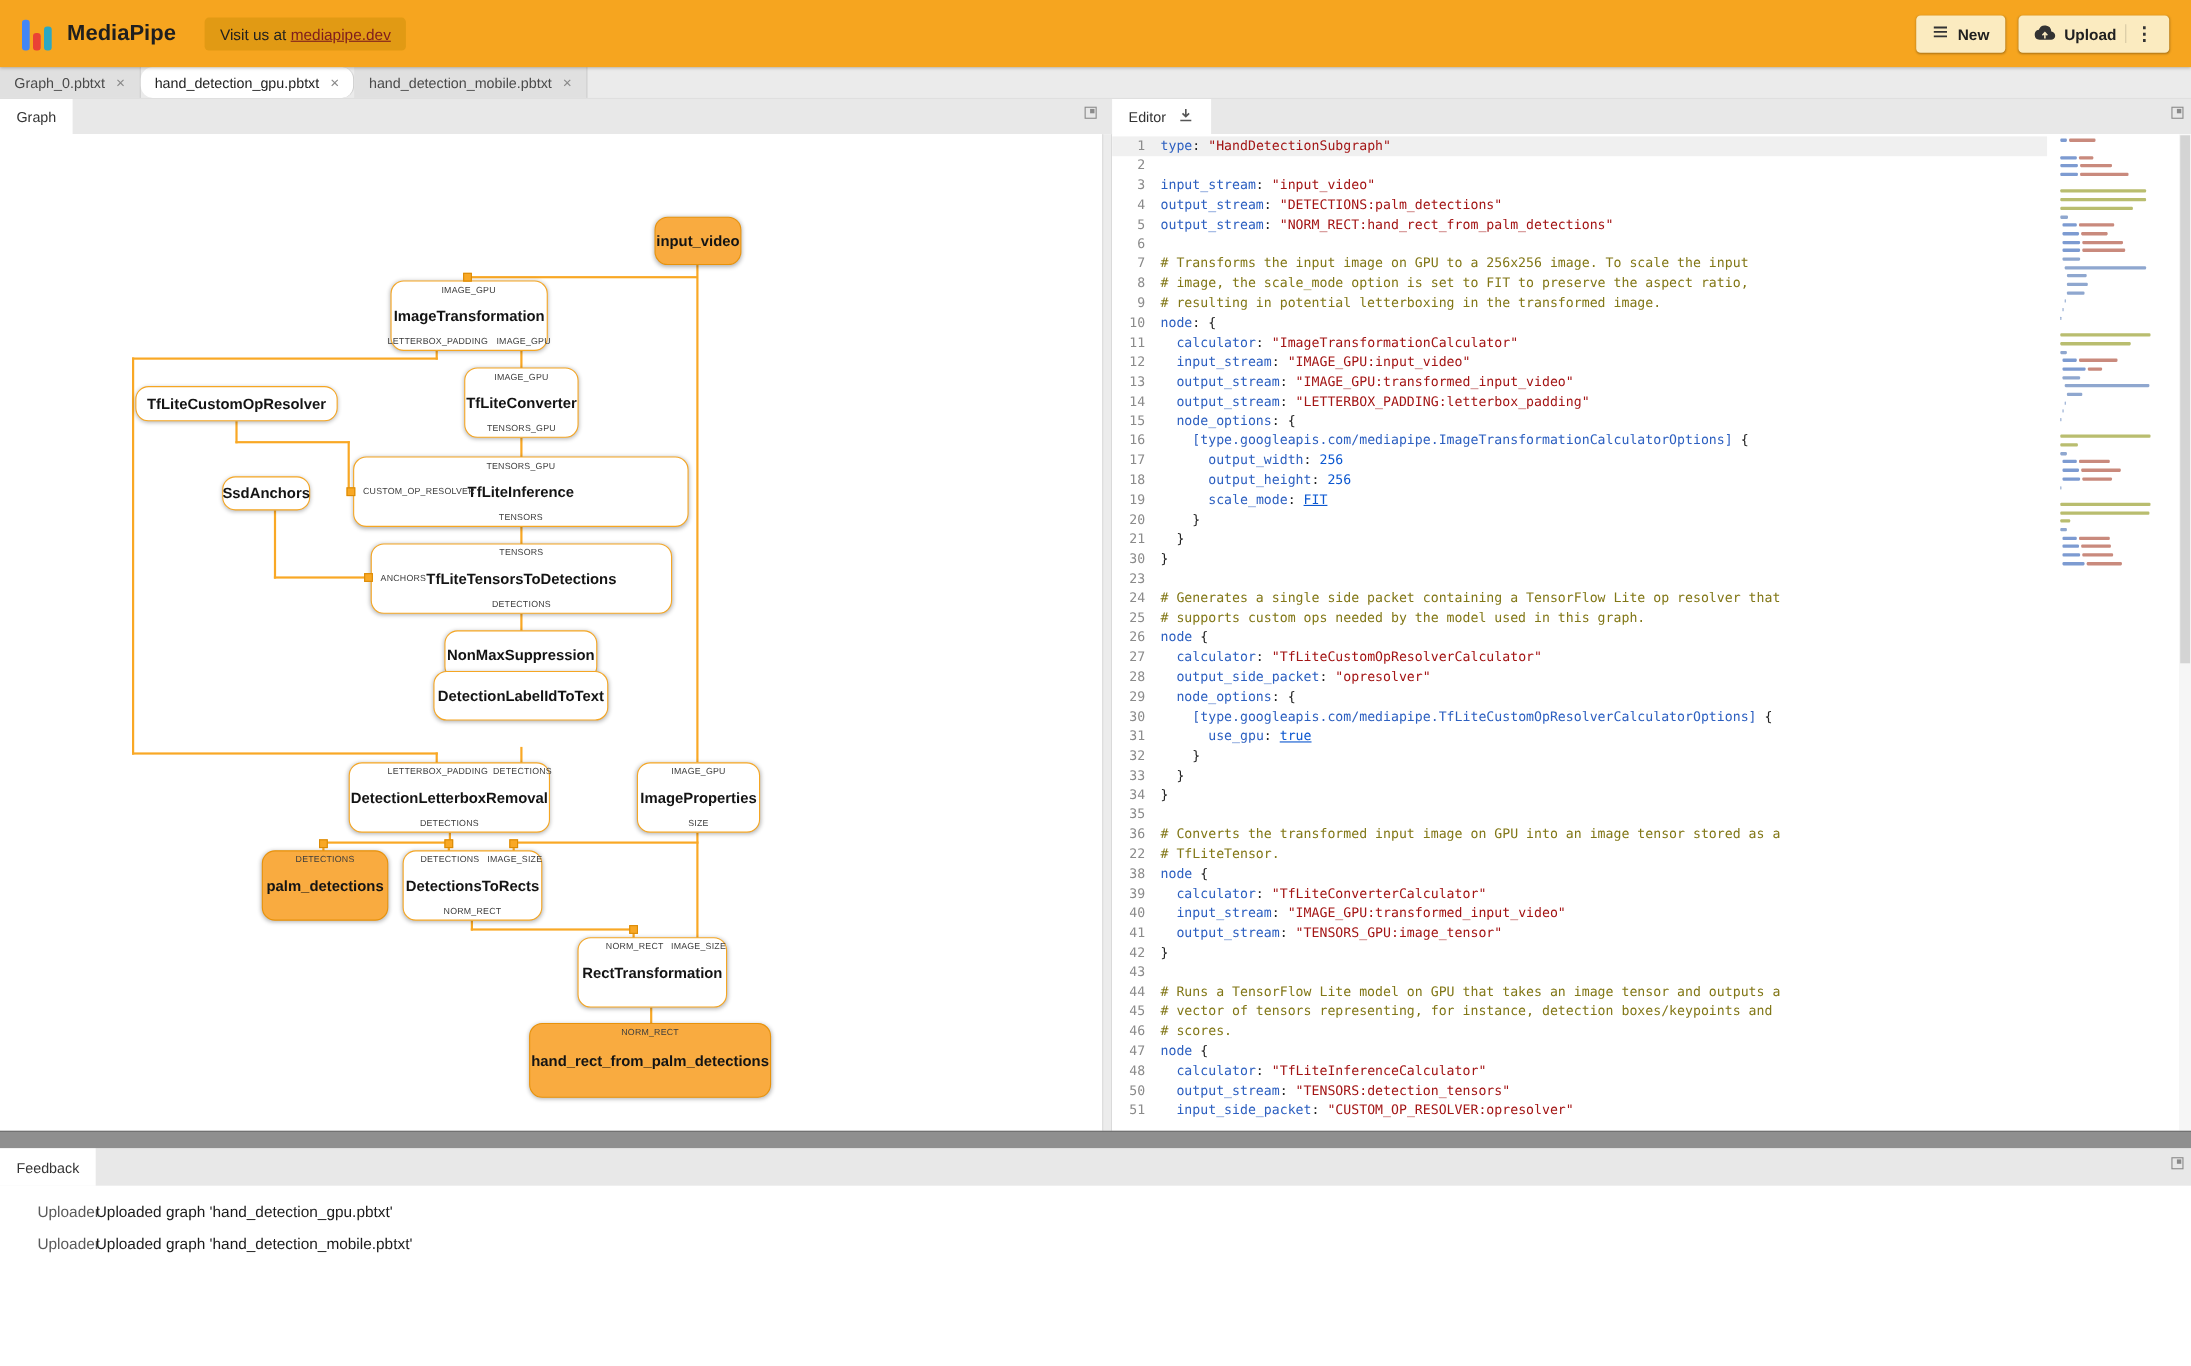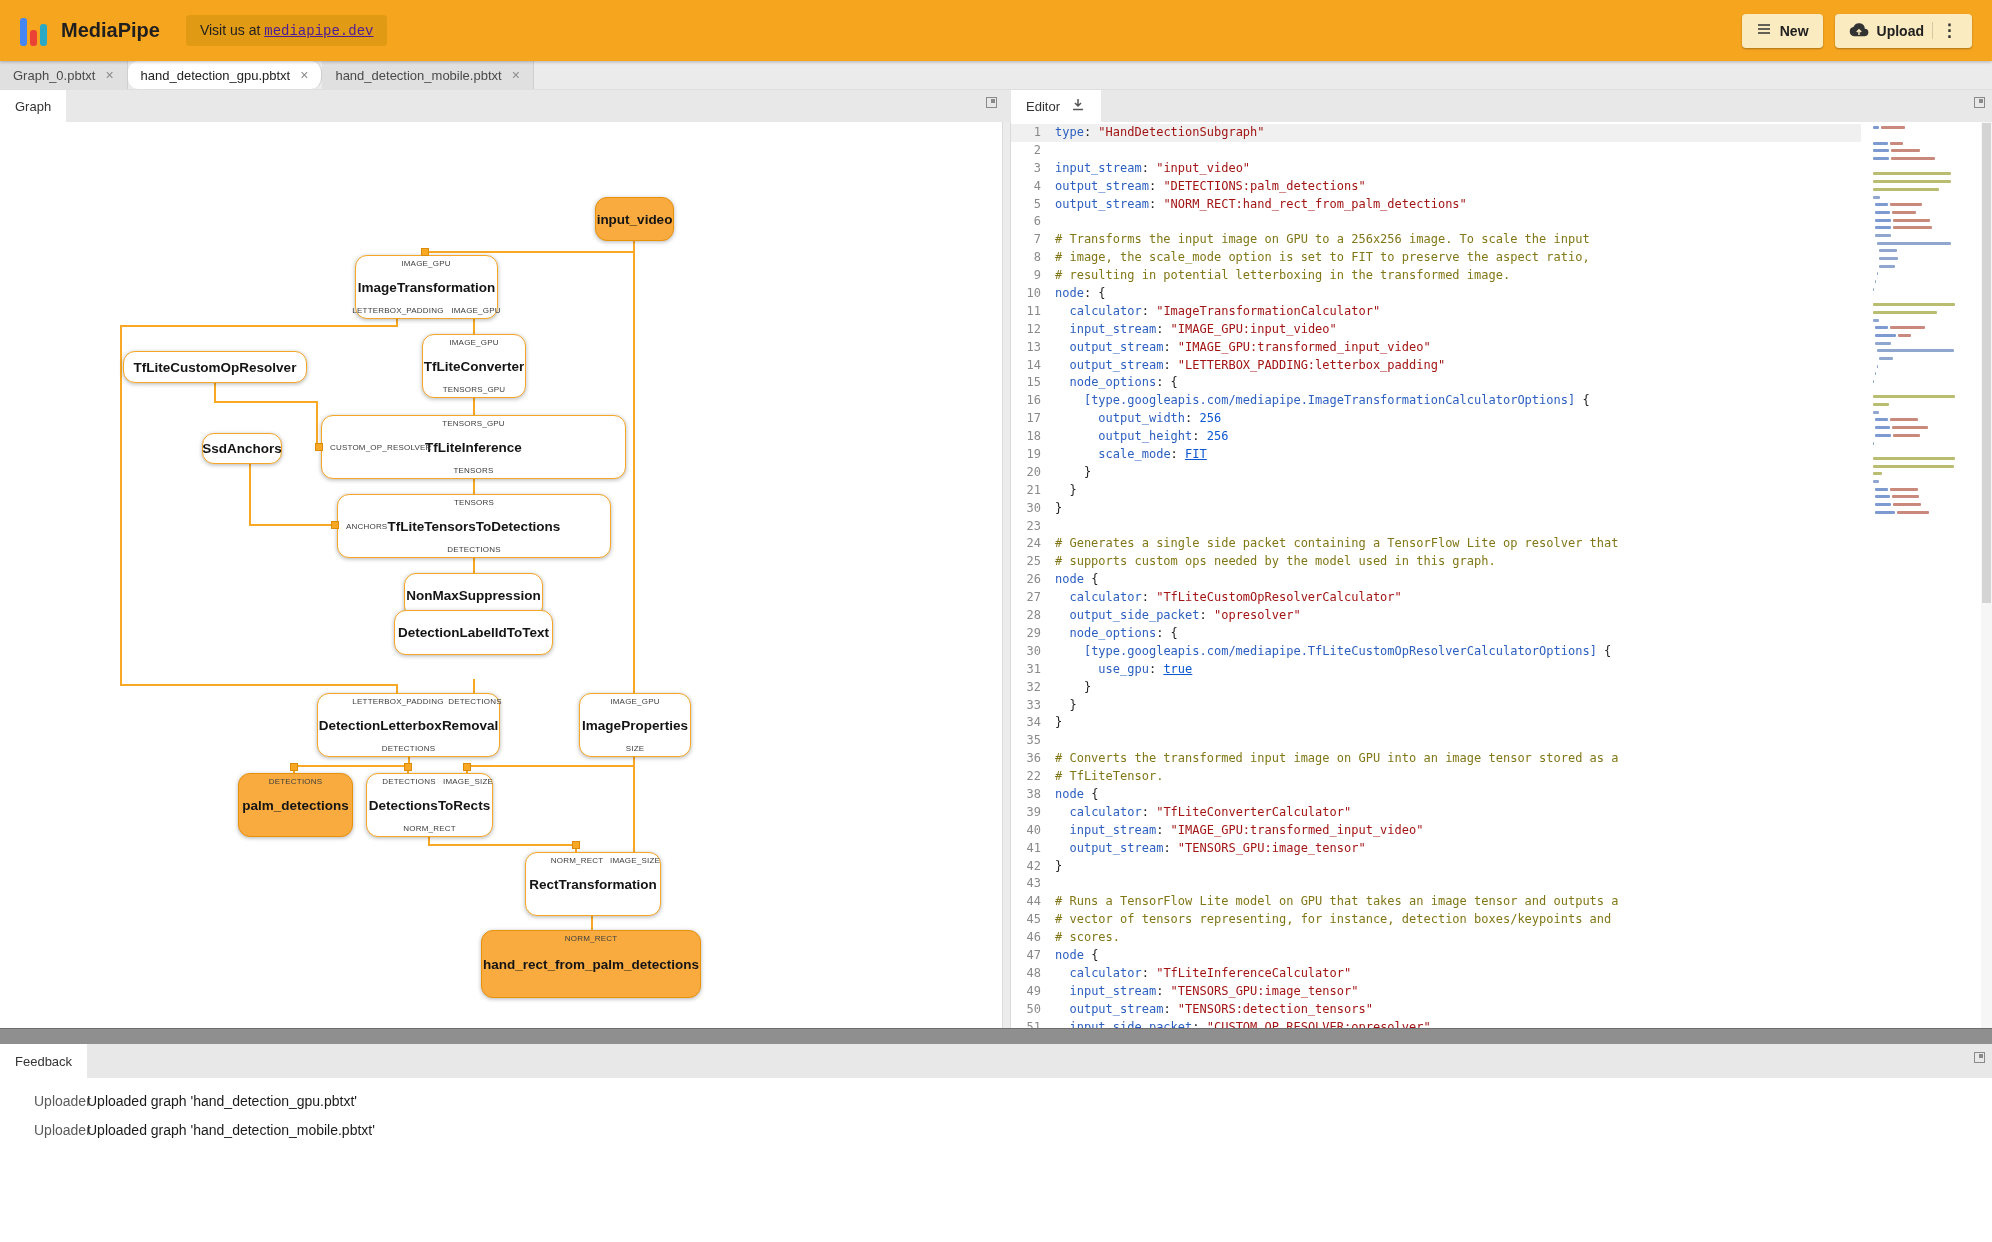--- a/index.html
+++ b/index.html
@@ -8,21 +8,21 @@
 
   
   .header { position:absolute; left:0; top:0; width:1992px; height:61px; background:#F6A51F;
             display:flex; align-items:center; padding:0 20px; box-shadow:0 1px 3px rgba(0,0,0,.25); z-index:50; }
   .logo { display:flex; align-items:flex-end; gap:3px; height:30px; margin-right:14px; }
   .logo .b1 { width:7px; height:28px; background:#4486F4; border-radius:3px; }
   .logo .b2 { width:7px; height:16px; background:#EA4335; border-radius:3px; }
   .logo .b3 { width:7px; height:22px; background:#2BA8C4; border-radius:3px; }
   .brand { font-size:20px; font-weight:bold; color:#1F1F1F; margin-right:26px; }
   .visit-chip { background:#E19A14; border-radius:4px; padding:7px 14px; font-size:14px; color:#1F1F1F; }
-  .visit-chip a { color:#4c1d95;font-family:Liberation Mono, monospace; }
+  .visit-chip a { color:#7f1d1d; }
   .hdr-right { margin-left:auto; display:flex; align-items:center; gap:12px; }
   .hdr-btn { background:#FBEBC0; border:none; border-radius:4px; height:34px; display:flex; align-items:center;
              gap:8px; padding:0 14px; font-size:14px; font-weight:bold; color:#202020;
              box-shadow:0 1px 2px rgba(0,0,0,.3); cursor:pointer; font-family:"Liberation Sans",sans-serif; }
   .kebab { font-size:17px; color:#333; padding-left:8px; border-left:1px solid rgba(0,0,0,.15); line-height:1; }
 
   
   .file-strip { position:absolute; left:0; top:61px; width:1992px; height:29px; background:#EBEBEB;
                 display:flex; align-items:stretch; border-bottom:1px solid #DFDFDF; }
   .ftab { display:flex; align-items:center; gap:10px; padding:0 13px; font-size:13px; color:#4A4A4A;
@@ -319,21 +319,20 @@
         <div class="code-line"><span class="ln">39</span><span class="lc">  <span class="tk-k">calculator</span>: <span class="tk-s">"TfLiteConverterCalculator"</span></span></div>
         <div class="code-line"><span class="ln">40</span><span class="lc">  <span class="tk-k">input_stream</span>: <span class="tk-s">"IMAGE_GPU:transformed_input_video"</span></span></div>
         <div class="code-line"><span class="ln">41</span><span class="lc">  <span class="tk-k">output_stream</span>: <span class="tk-s">"TENSORS_GPU:image_tensor"</span></span></div>
         <div class="code-line"><span class="ln">42</span><span class="lc">}</span></div>
         <div class="code-line"><span class="ln">43</span><span class="lc"></span></div>
         <div class="code-line"><span class="ln">44</span><span class="lc"><span class="tk-c"># Runs a TensorFlow Lite model on GPU that takes an image tensor and outputs a</span></span></div>
         <div class="code-line"><span class="ln">45</span><span class="lc"><span class="tk-c"># vector of tensors representing, for instance, detection boxes/keypoints and</span></span></div>
         <div class="code-line"><span class="ln">46</span><span class="lc"><span class="tk-c"># scores.</span></span></div>
         <div class="code-line"><span class="ln">47</span><span class="lc"><span class="tk-k">node</span> {</span></div>
         <div class="code-line"><span class="ln">48</span><span class="lc">  <span class="tk-k">calculator</span>: <span class="tk-s">"TfLiteInferenceCalculator"</span></span></div>
-        <div class="code-line"><span class="ln">49</span><span class="lc">  <span class="tk-k">input_stream</span>: <span class="tk-s">"TENSORS_GPU:image_tensor"</span></span></div>
         <div class="code-line"><span class="ln">50</span><span class="lc">  <span class="tk-k">output_stream</span>: <span class="tk-s">"TENSORS:detection_tensors"</span></span></div>
         <div class="code-line"><span class="ln">51</span><span class="lc">  <span class="tk-k">input_side_packet</span>: <span class="tk-s">"CUSTOM_OP_RESOLVER:opresolver"</span></span></div>
       </div>
     <div class="minimap">
         <div class="mm-row">
           <div class="mm-bar" style="margin-left: 0px; background: rgb(125, 155, 209); width: 6.3px;"></div>
           <div class="mm-bar" style="background: rgb(201, 138, 125); width: 24.15px;"></div>
         </div>
         <div class="mm-row"></div>
         <div class="mm-row">

